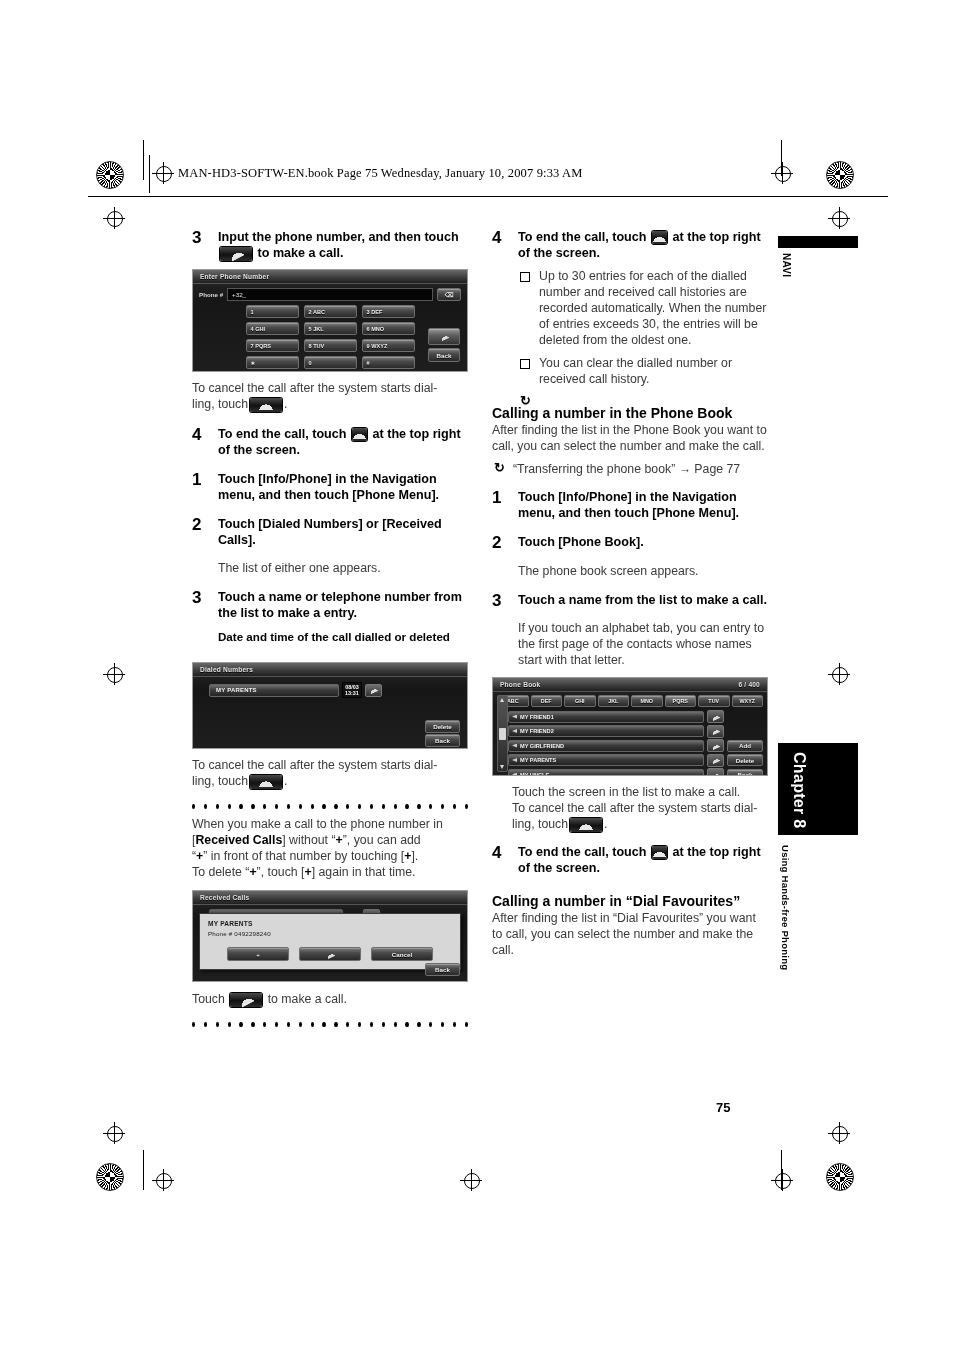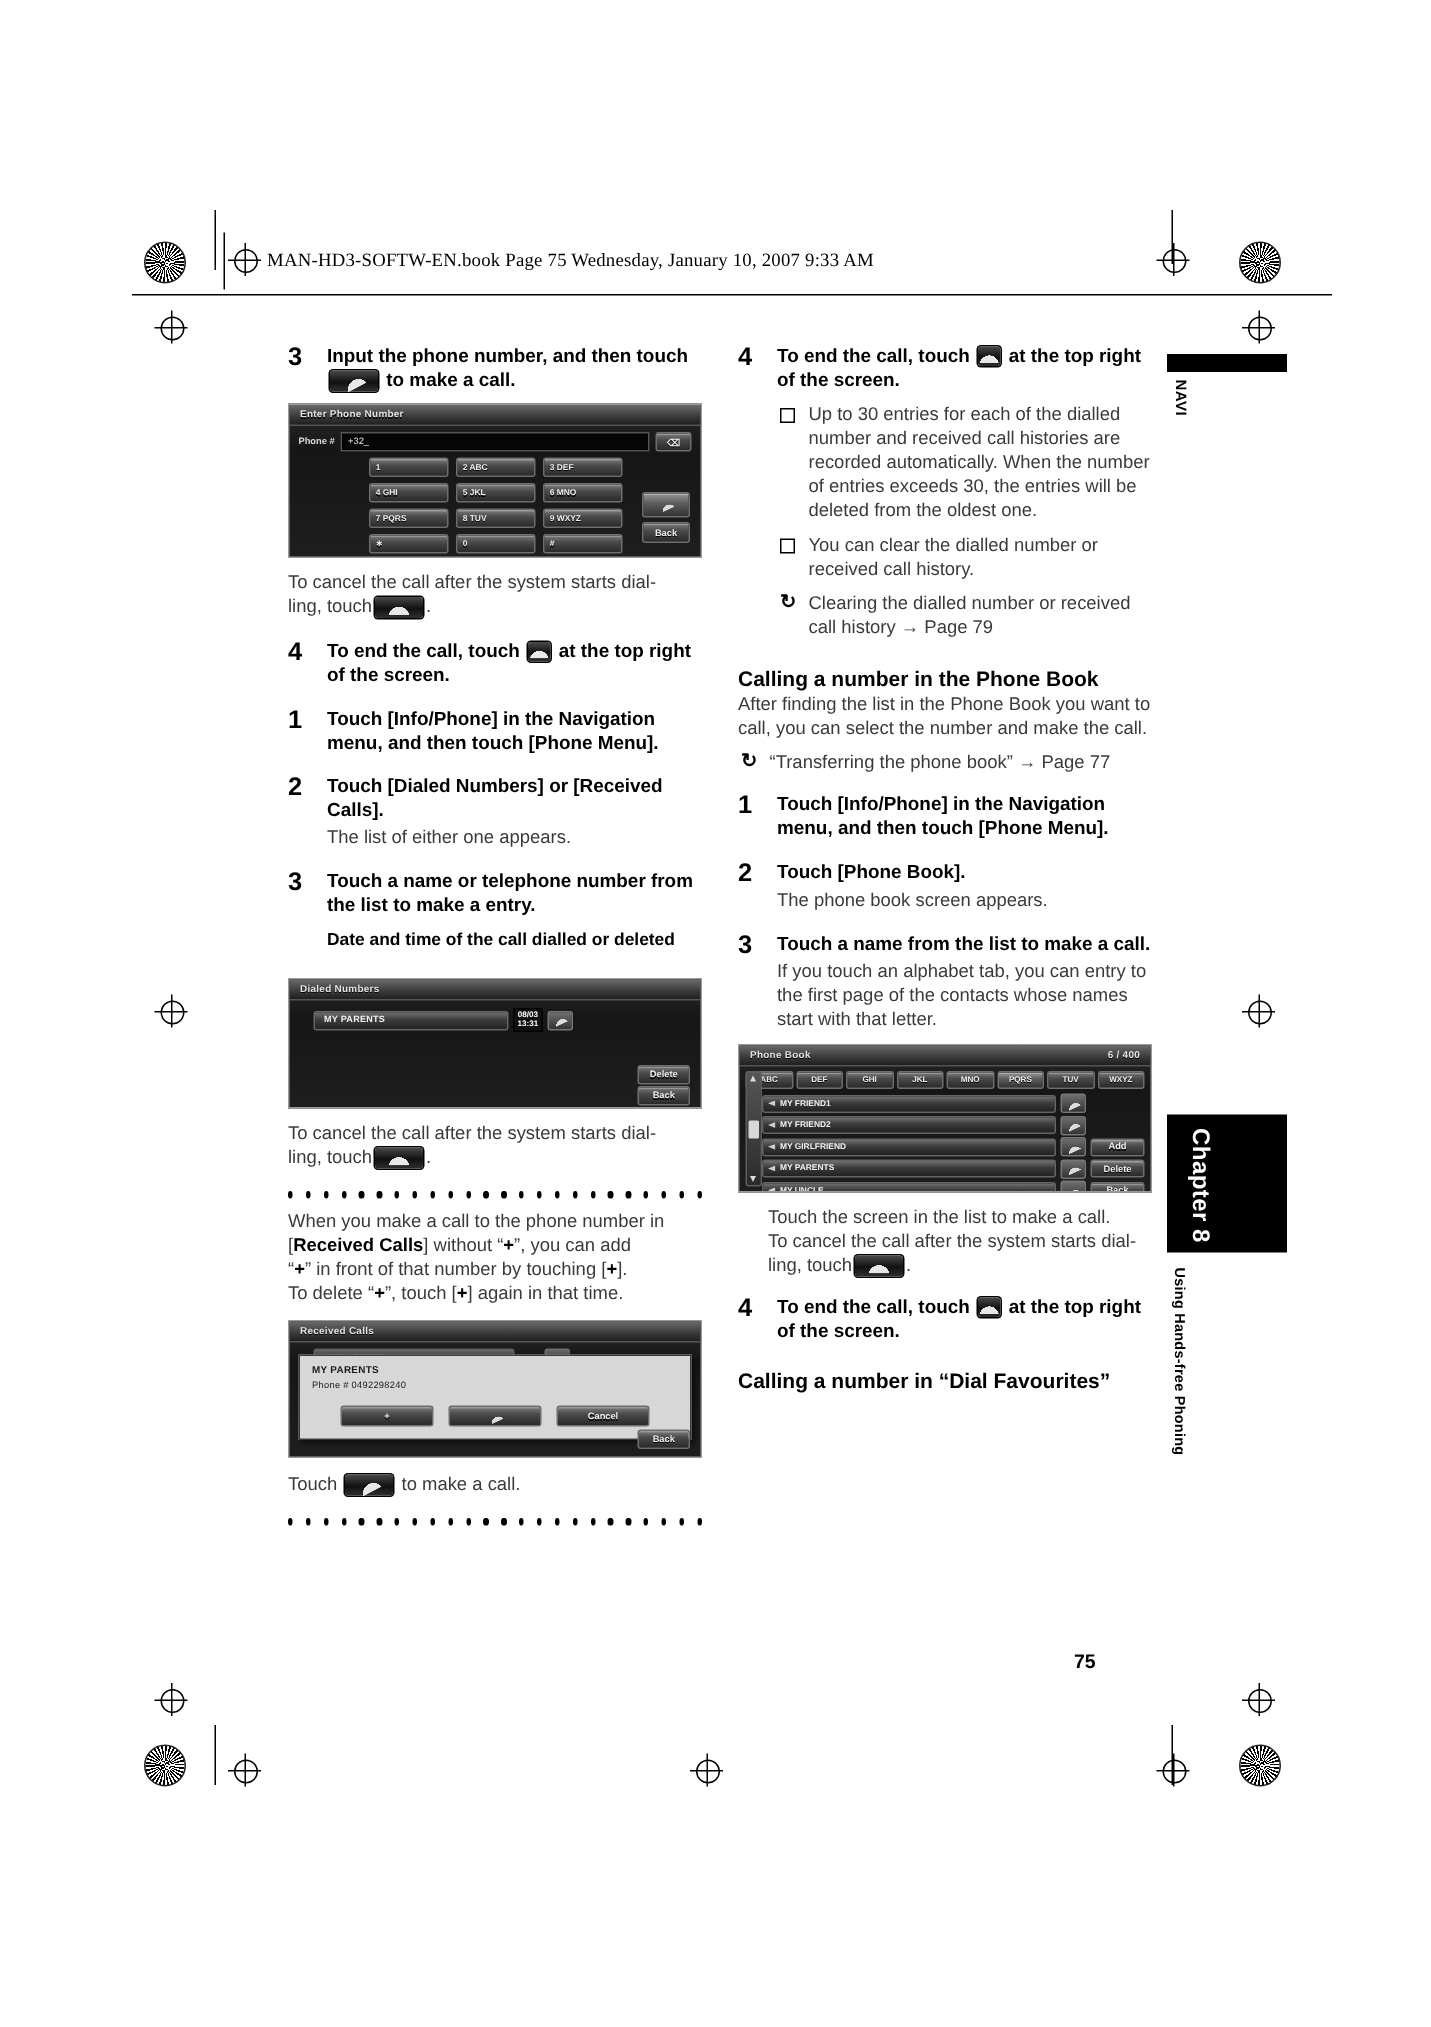--- a/index.html
+++ b/index.html
@@ -28,21 +28,21 @@
   
   .col{position:absolute;width:276px;}
   .colL{left:192px;top:230px;}
   .colR{left:492px;top:230px;}
 
   
   .step{position:relative;padding-left:26px;margin-top:14px;}
   .step .num{position:absolute;left:0;top:-2px;font-weight:bold;font-size:17px;
     font-family:"Liberation Sans",sans-serif;}
   .step .hd{font-weight:bold;font-size:12.6px;line-height:15.5px;}
-  .sub{font-size:12.3px;line-height:16px;color:#3a3a3a;margin-top:2px;}
+  .sub{font-size:12.3px;line-height:16px;color:#3a3a3a;margin-top:12px;}
   .sechd{font-weight:bold;font-size:14px;line-height:17px;margin-top:20px;}
   .body{font-size:12.3px;line-height:16px;color:#3a3a3a;}
   .capt{font-weight:bold;font-size:11.6px;line-height:14px;margin-top:9px;}
 
   .note{position:relative;padding-left:21px;margin-top:7px;font-size:12.3px;
     line-height:16px;color:#3a3a3a;}
   .note .mk{position:absolute;left:2px;top:1px;font-size:11px;color:#000;}
   .note .mk.sq{width:8px;height:8px;border:1.6px solid #000;top:4px;}
   .note .mk.ar{font-size:13px;top:-1px;font-weight:bold;}
 
@@ -415,21 +415,20 @@
     <div class="note">
       <span class="mk sq"></span>
       <span>Up to 30 entries for each of the dialled number and received call histories are recorded automatically. When the number of entries exceeds 30, the entries will be deleted from the oldest one.</span>
     </div>
     <div class="note">
       <span class="mk sq"></span>
       <span>You can clear the dialled number or received call history.</span>
     </div>
     <div class="note">
       <span class="mk ar">↻</span>
-      <span>Clearing the dialled number or received call history → Page 79</span>
     </div>
   </div>
 
   <div class="sechd" style="margin-top:18px;">Calling a number in the Phone Book</div>
   <div class="body">After finding the list in the Phone Book you want to call, you can select the number and make the call.</div>
 
   <div class="note">
     <span class="mk ar">↻</span>
     <span>“Transferring the phone book” → Page 77</span>
   </div>
@@ -515,13 +514,14 @@
     <div class="num">4</div>
     <div class="hd">
       <span>To end the call, touch</span>
       <span class="gbtn sm"></span>
       <span>at the top right</span><br>
       <span>of the screen.</span>
     </div>
   </div>
 
   <div class="sechd" style="margin-top:17px;">Calling a number in “Dial Favourites”</div>
+  <div class="body">After finding the list in “Dial Favourites” you want to call, you can select the number and make the call.</div>
 </div>
 
 </body></html>

